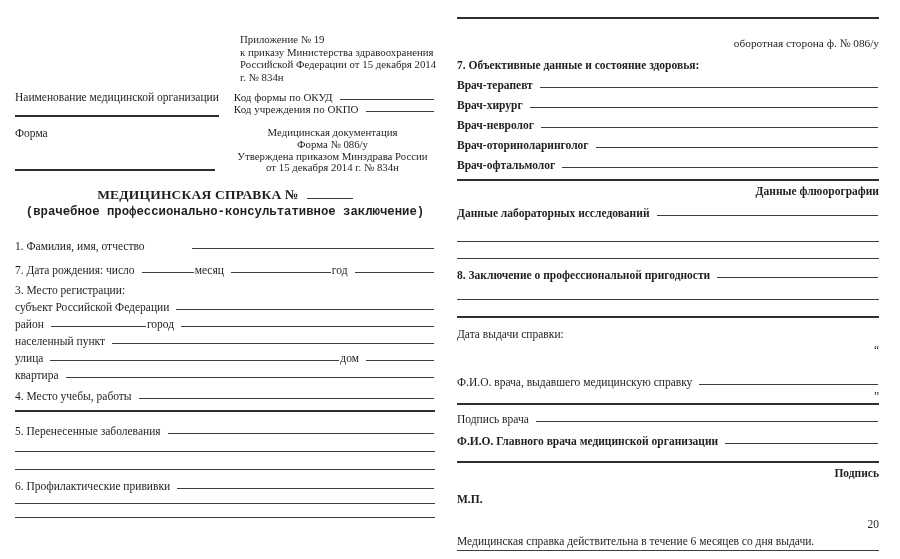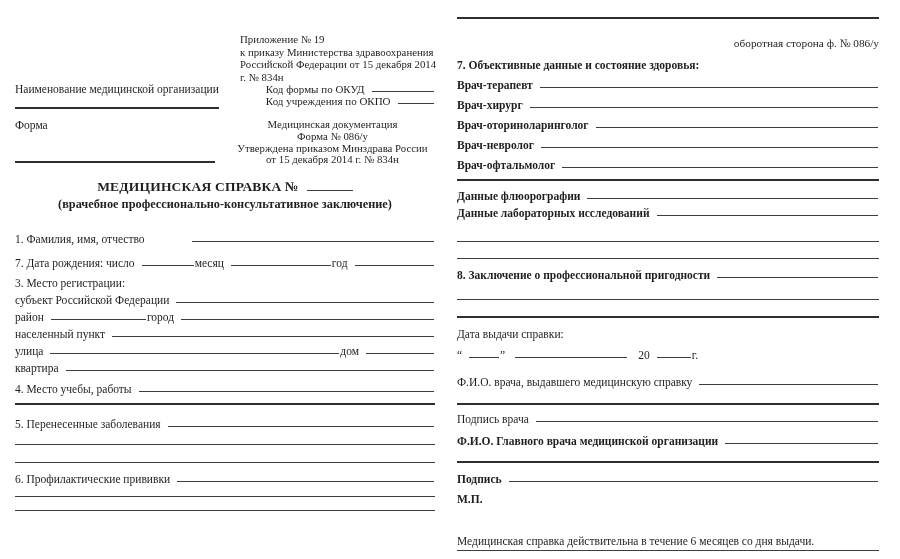--- a/index.html
+++ b/index.html
@@ -15,37 +15,37 @@
   .b{font-weight:bold;}
   .row{display:flex;align-items:flex-end;}
   .row .lbl{white-space:nowrap;}
   .fill{flex:1 1 auto;border-bottom:1px solid #3d3d3d;margin:0 1px 3px 7px;height:1px;}
   .fillw{flex:0 0 auto;border-bottom:1px solid #3d3d3d;margin:0 1px 3px 7px;height:1px;}
   .hr{border-bottom:1px solid #3d3d3d;height:0;}
   .hr2{border-bottom:2px solid #2e2e2e;height:0;}
   
   .appendix{margin:33px 0 0 225px;font-size:10.8px;line-height:12.6px;}
   .appendix div{white-space:nowrap;}
-  .org-row{display:flex;gap:32px;}
+  .org-row{display:flex;margin-top:8px;}
   .org-left{flex:0 0 200px;}
   .org-left .hr2{margin-top:12px;}
   .org-right{flex:1 1 auto;margin-left:15px;font-size:11px;}
   .org-right .row{height:12px;}
   .addr-row{display:flex;margin-top:10px;}
   .addr-left{flex:0 0 200px;}
   .addr-left .hr2{margin-top:30px;}
   .addr-right{flex:1 1 auto;margin-left:15px;text-align:center;font-size:10.8px;line-height:11.6px;}
   .addr-right div{white-space:nowrap;}
   .title-block{margin-top:12px;text-align:center;}
   .title-line{font-size:13.5px;font-weight:bold;letter-spacing:.2px;}
   .title-blank{display:inline-block;width:46px;border-bottom:1px solid #3d3d3d;height:12px;margin-left:8px;}
-  .subtitle-line{font-size:12.3px;font-weight:bold;margin-top:2px;}
+  .subtitle-line{font-size:12.3px;font-weight:bold;margin-top:2px;font-family:Liberation Mono, monospace;}
   
   .h19{height:19px;} .h18{height:18px;text-align:center;} .h17{height:17px;} .h16{height:16px;} .h15{height:15px;} .h20{height:20px;justify-content:flex-end;}
-  .mt2{margin-top:2px;} .mt3{margin-top:3px;} .mt4{margin-top:4px;} .mt5{margin-top:5px;}
+  .mt2{margin-top:2px;} .mt3{margin-top:3px;} .mt4{margin-top:4px;flex-direction:column;} .mt5{margin-top:5px;}
   .mt6{margin-top:6px;} .mt7{margin-top:7px;} .mt8{margin-top:8px;} .mt11{margin-top:11px;}
   .mt13{margin-top:13px;} .mt14{margin-top:14px;gap:40px;} .mt15{margin-top:15px;} .mt16{margin-top:16px;}
   .mt17{margin-top:17px;} .mt18{margin-top:18px;} .mt22{margin-top:22px;} .mt30{margin-top:30px;}
   .w52{flex-basis:52px;} .w95{flex-basis:95px;} .w100{flex-basis:100px;}
   .w68{flex-basis:68px;} .w30{flex-basis:30px;} .w112{flex-basis:112px;} .w34{flex-basis:34px;}
   
   .top-rule{margin-top:17px;}
   .corner-note{margin-top:18px;text-align:right;font-size:11.3px;}
   .s-title{font-weight:bold;}
   .validity{margin-top:30px;border-bottom:1px solid #3d3d3d;padding-bottom:3px;white-space:nowrap;}
@@ -186,25 +186,25 @@
 
     <div class="row h20 b">
       <span class="lbl">Врач-терапевт</span>
       <span class="fill"></span>
     </div>
     <div class="row h20 b">
       <span class="lbl">Врач-хирург</span>
       <span class="fill"></span>
     </div>
     <div class="row h20 b">
+      <span class="lbl">Врач-невролог</span>
+      <span class="fill"></span>
+    </div>
+    <div class="row h20 b">
       <span class="lbl">Врач-оториноларинголог</span>
-      <span class="fill"></span>
-    </div>
-    <div class="row h20 b">
-      <span class="lbl">Врач-невролог</span>
       <span class="fill"></span>
     </div>
     <div class="row h20 b">
       <span class="lbl">Врач-офтальмолог</span>
       <span class="fill"></span>
     </div>
 
     <div class="hr2 mt8"></div>
 
     <div class="row h17 mt4 b">

